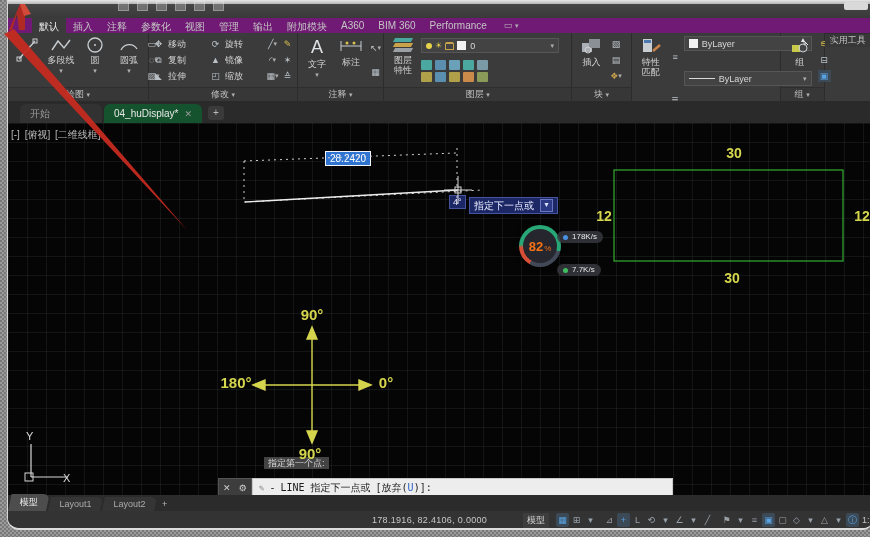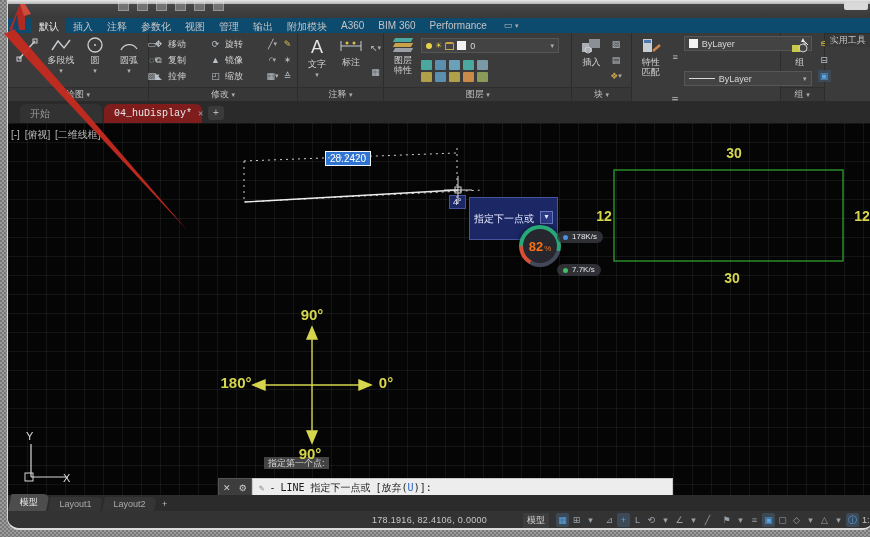--- a/index.html
+++ b/index.html
@@ -18,21 +18,21 @@
   .tb-top{position:absolute;left:0;top:0;right:0;height:4px;
     background:linear-gradient(#e8e8e8,#b5b5b5);}
   .title{position:absolute;top:5px;left:0;width:660px;text-align:center;
     font-size:10px;color:#cfcfcf;white-space:nowrap;}
   .title .doc{margin-left:14px;}
   .qat{position:absolute;left:110px;top:1px;display:flex;gap:8px;}
   .qat span{width:9px;height:8px;background:#cfcfcf55;border:1px solid #ffffff44;display:inline-block;}
   .winbtns{position:absolute;right:3px;top:2px;width:24px;height:8px;background:#d9d9d9;
     border-radius:2px;}
   
-  .tabrow{position:absolute;left:0;top:18px;right:0;height:15px;background:#0c4a6e;
+  .tabrow{position:absolute;left:0;top:18px;right:0;height:15px;background:#701a75;
     display:flex;align-items:stretch;padding-left:24px;font-size:10px;color:#c4c4c4;}
   .rtab{padding:2px 7px 0 7px;cursor:default;white-space:nowrap;}
   .rtab.active{background:#3b3b3b;color:#efefef;}
   .ribbon-toggle{margin-left:10px;padding-top:2px;color:#b9b9b9;font-size:9px;}
   
   .ribbon{position:absolute;left:0;top:33px;right:0;height:68px;background:#3b3b3b;display:flex;}
   .panel{display:flex;flex-direction:column;border-right:1px solid #2c2c2c;}
   .pbody{flex:1;display:flex;align-items:stretch;padding:2px 3px;gap:2px;}
   .pfoot{height:13px;text-align:center;font-size:9px;color:#c2c2c2;background:#373737;
     border-top:1px solid #2e2e2e;line-height:13px;white-space:nowrap;overflow:hidden;}
@@ -52,40 +52,40 @@
   .layer-ic{display:flex;gap:3px;align-items:center;}
   .dot{width:6px;height:6px;border-radius:50%;display:inline-block;}
   .lock{width:7px;height:5px;border:1px solid #c9a24a;border-top:2px solid #c9a24a;border-radius:2px 2px 0 0;display:inline-block;}
   .mini-grid{display:flex;flex-direction:column;gap:2px;justify-content:center;}
   .mini-grid .r{display:flex;gap:3px;}
   .lay-mini{width:11px;height:10px;border-radius:1px;}
   
   .filetabs{position:absolute;left:0;top:101px;right:0;height:22px;background:#2a2a2a;}
   .ftab{position:absolute;top:3px;height:19px;font-size:10px;display:flex;align-items:center;
     padding:0 10px;color:#9a9a9a;background:#323232;border-radius:6px 6px 0 0;gap:6px;}
-  .ftab.active{background:#7f1d1d;color:#e8e8e8;font-family:Liberation Mono, monospace;}
+  .ftab.active{background:#14532d;color:#e8e8e8;}
   .ftab .x{color:#9a9a9a;font-size:9px;}
   .ftab-add{position:absolute;top:5px;left:200px;width:16px;height:14px;background:#3a3a3a;
     border-radius:3px;color:#bbb;font-size:10px;text-align:center;line-height:14px;}
   
   .canvas{position:absolute;left:0;top:123px;right:0;height:372px;background:#050505;
     background-image:linear-gradient(to right,rgba(90,110,100,.16) 1px,transparent 1px),
                      linear-gradient(to bottom,rgba(90,110,100,.16) 1px,transparent 1px);
     background-size:19px 19px;}
   .vplabel{position:absolute;left:3px;top:5px;font-size:10px;color:#b9b9b9;letter-spacing:0;}
   .vplabel span{margin-right:2px;}
   .dim{position:absolute;color:#d6d64e;font-size:14px;font-weight:bold;text-align:center;}
   .angl{position:absolute;color:#d6d64e;font-size:15px;font-weight:bold;text-align:center;}
   .dyninput{position:absolute;left:317px;top:28px;height:13px;background:#dfe9f3;
     border:1px solid #f2f6fa;padding:0;}
   .dyninput span{display:block;background:#2f74d0;color:#fff;font-size:10px;line-height:13px;padding:0 4px;}
   .angbadge{position:absolute;left:441px;top:72px;background:#1c2766;border:1px solid #46549e;
     color:#e8ecff;font-size:9px;padding:0 3px;line-height:12px;}
   .tipnext{position:absolute;left:461px;top:74px;background:#1c2766;border:1px solid #46549e;
-    color:#e8ecff;font-size:10px;line-height:15px;padding:13px 4px;display:flex;align-items:flex-start;gap:6px;}
+    color:#e8ecff;font-size:10px;line-height:15px;padding:0 4px;display:flex;align-items:center;gap:6px;}
   .tipnext .opt{width:11px;height:11px;background:#2c3a85;border:1px solid #6a77c0;color:#dfe5ff;
     font-size:8px;line-height:10px;text-align:center;}
   .tipfirst{position:absolute;left:256px;top:334px;background:#4f4f4fd9;color:#dcdcdc;
     font-size:9px;line-height:12px;padding:0 4px;}
   
   .ring{position:absolute;left:511px;top:102px;width:42px;height:42px;border-radius:50%;
     background:conic-gradient(from 210deg,#d94f35 0 55deg,#28a877 65deg 255deg,#424857 255deg 360deg);
     display:flex;align-items:center;justify-content:center;box-shadow:0 0 6px #0008;}
   .ring .inner{width:34px;height:34px;border-radius:50%;background:#26262e;color:#f97316;
     display:flex;align-items:center;justify-content:center;font-size:13px;font-weight:bold;}

